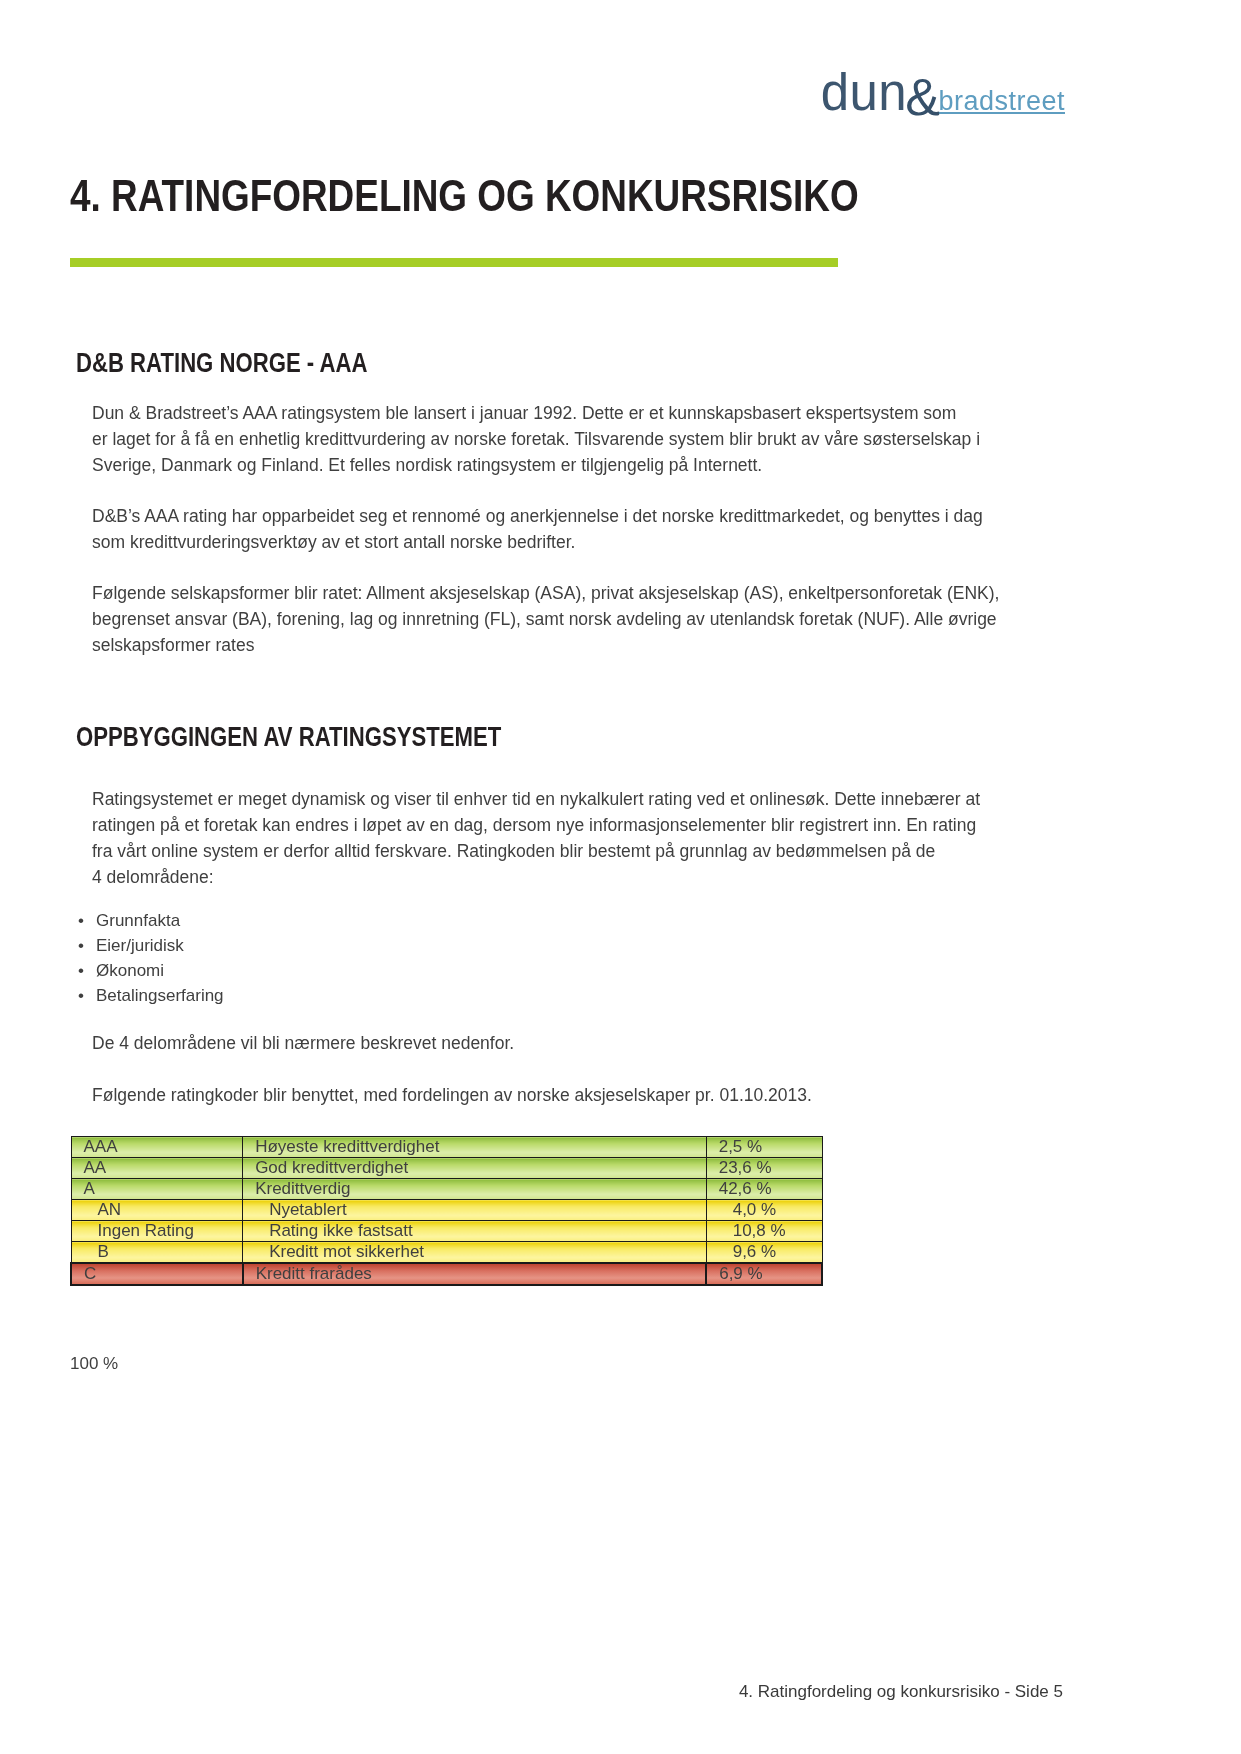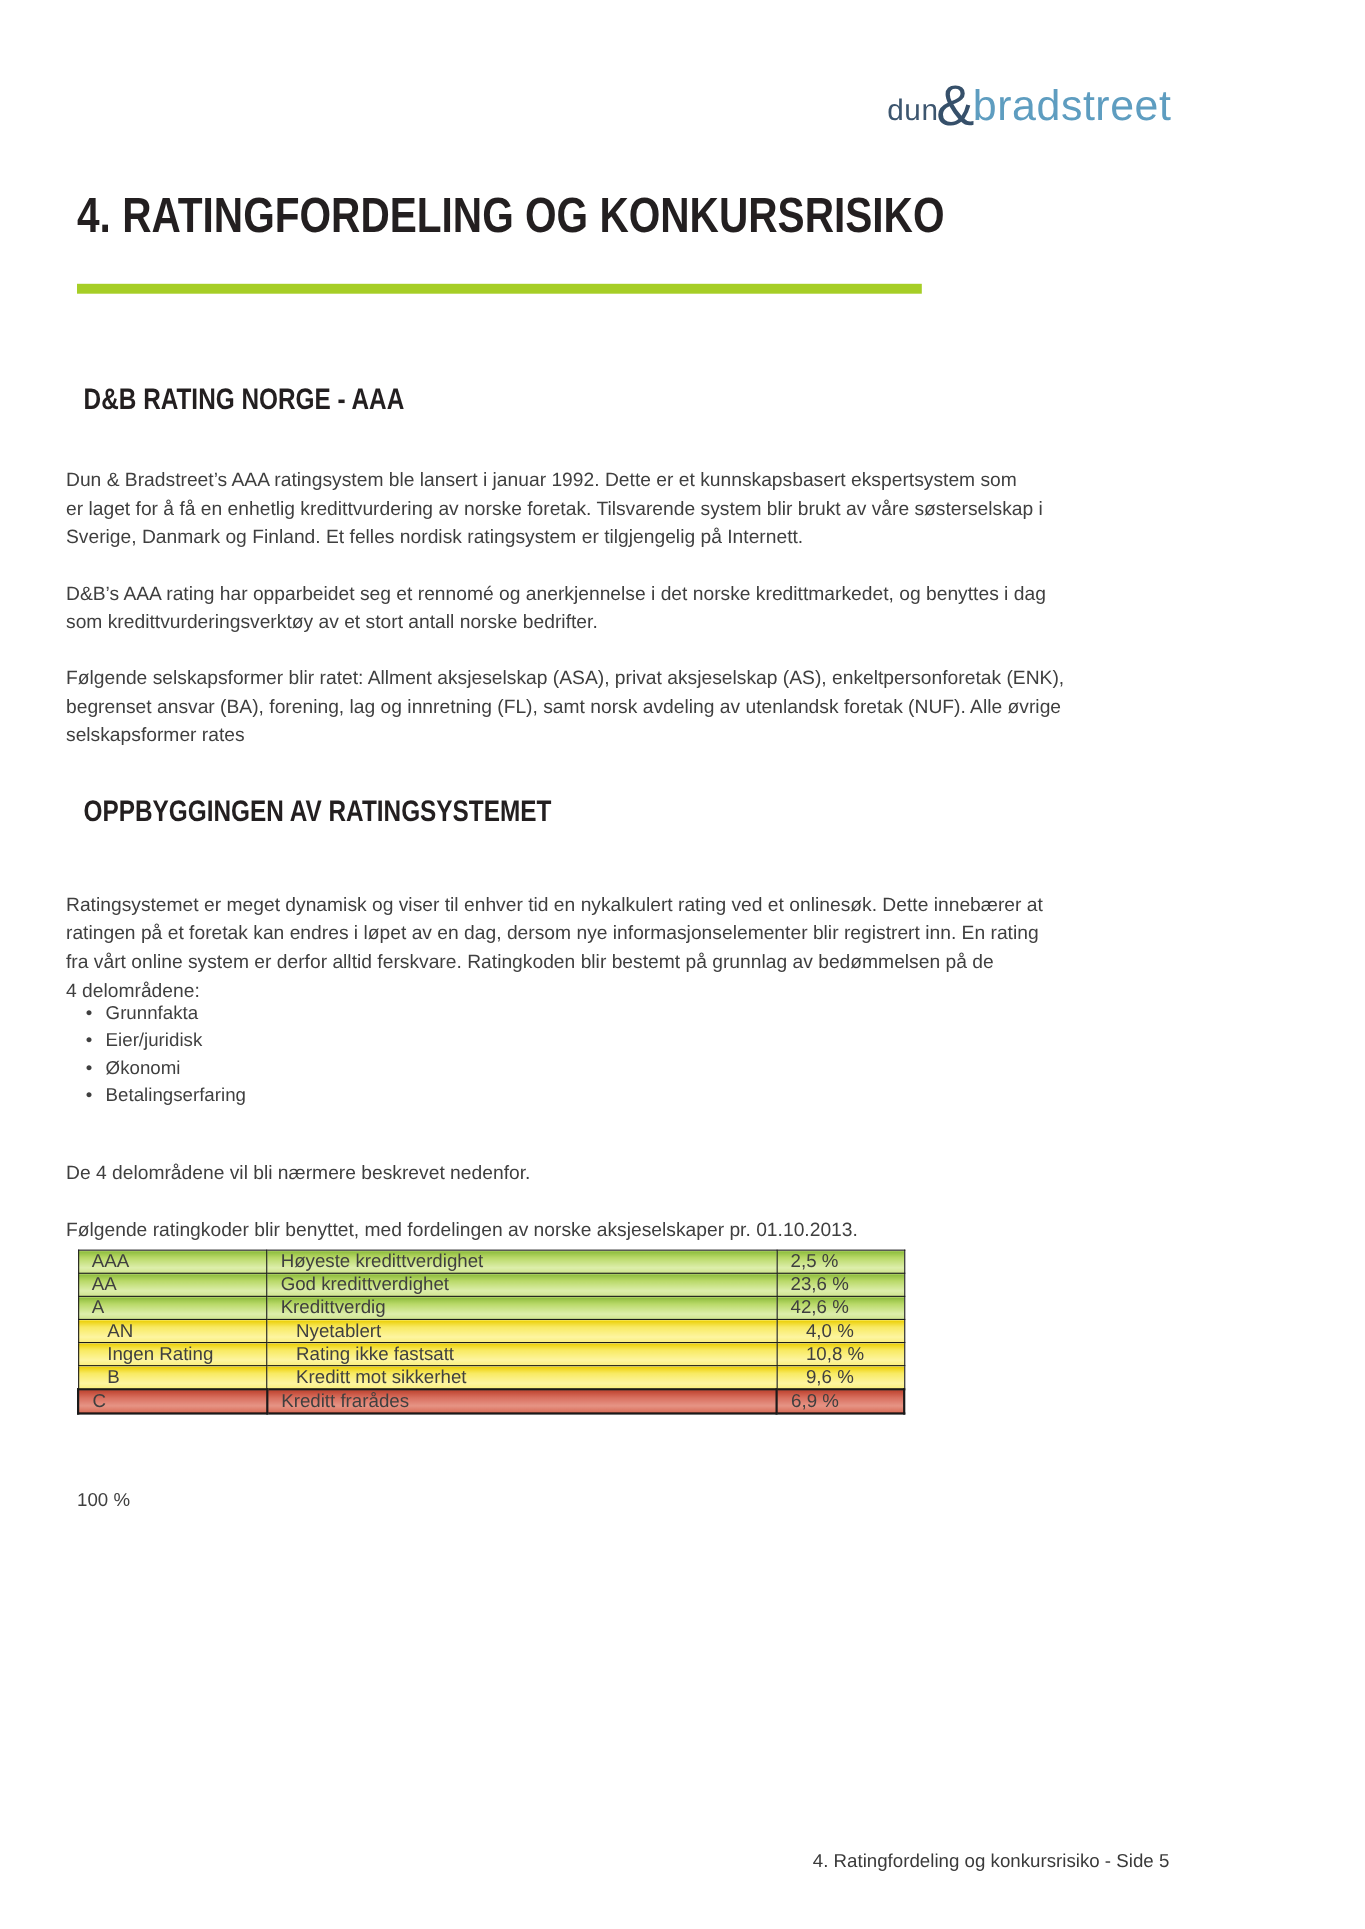--- a/index.html
+++ b/index.html
@@ -16,36 +16,37 @@
   
   .logo {
     position: absolute;
     top: 66px;
     right: 176px;
     white-space: nowrap;
     line-height: 1;
     letter-spacing: 0.5px;
   }
   .logo .dun {
-    font-size: 27px;
+    font-size: 51px;
     color: #3d566f;
     font-weight: 400;
   }
   .logo .amp {
     font-size: 52px;
     color: #36506a;
     font-weight: 300;
     position: relative;
     top: 5px;
     margin: 0 -2px;
   }
   .logo .brad {
-    font-size: 39px;
+    font-size: 27px;
     color: #5e9dc0;
     font-weight: 400;
+    text-decoration: underline;
   }
 
   
   .condensed {
     font-weight: 800;
     color: #231f20;
     transform: scaleX(0.82);
     transform-origin: left center;
     white-space: nowrap;
     letter-spacing: 0px;
@@ -68,25 +69,24 @@
     position: absolute;
     left: 76px;
     font-size: 27px;
   }
   .h2-1 { top: 348px; }
   .h2-2 { top: 722px; }
 
   
   .para {
     position: absolute;
-    left: 60px;
+    left: 92px;
     font-size: 17.5px;
     line-height: 26px;
     color: #3f3f3f;
-    margin-top: 23px;
   }
   .p1 { top: 400px; }
   .p2 { top: 503px; }
   .p3 { top: 580px; }
   .p4 { top: 786px; }
   .p5 { top: 1030px; }
   .p6 { top: 1082px; }
 
   
   .bullets {

